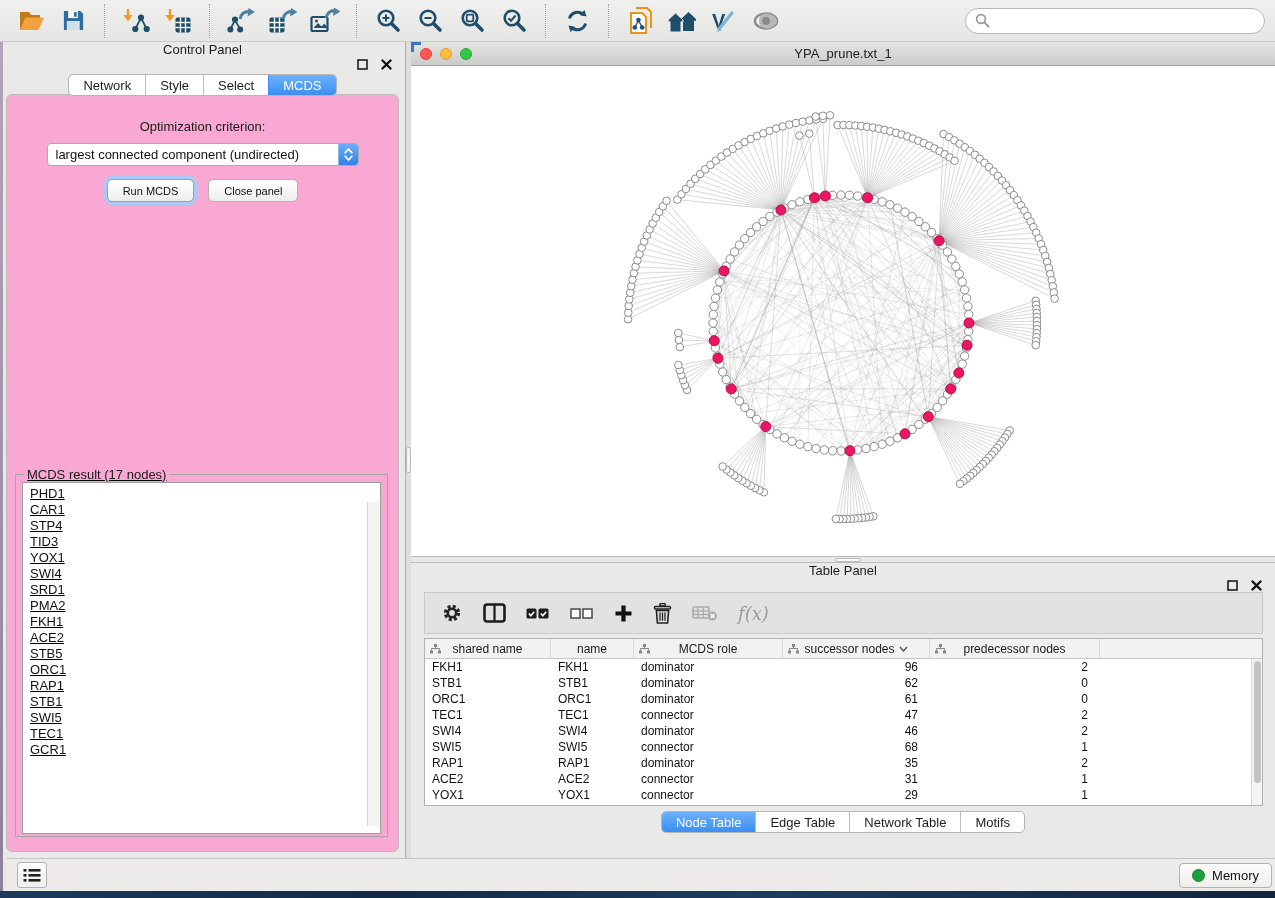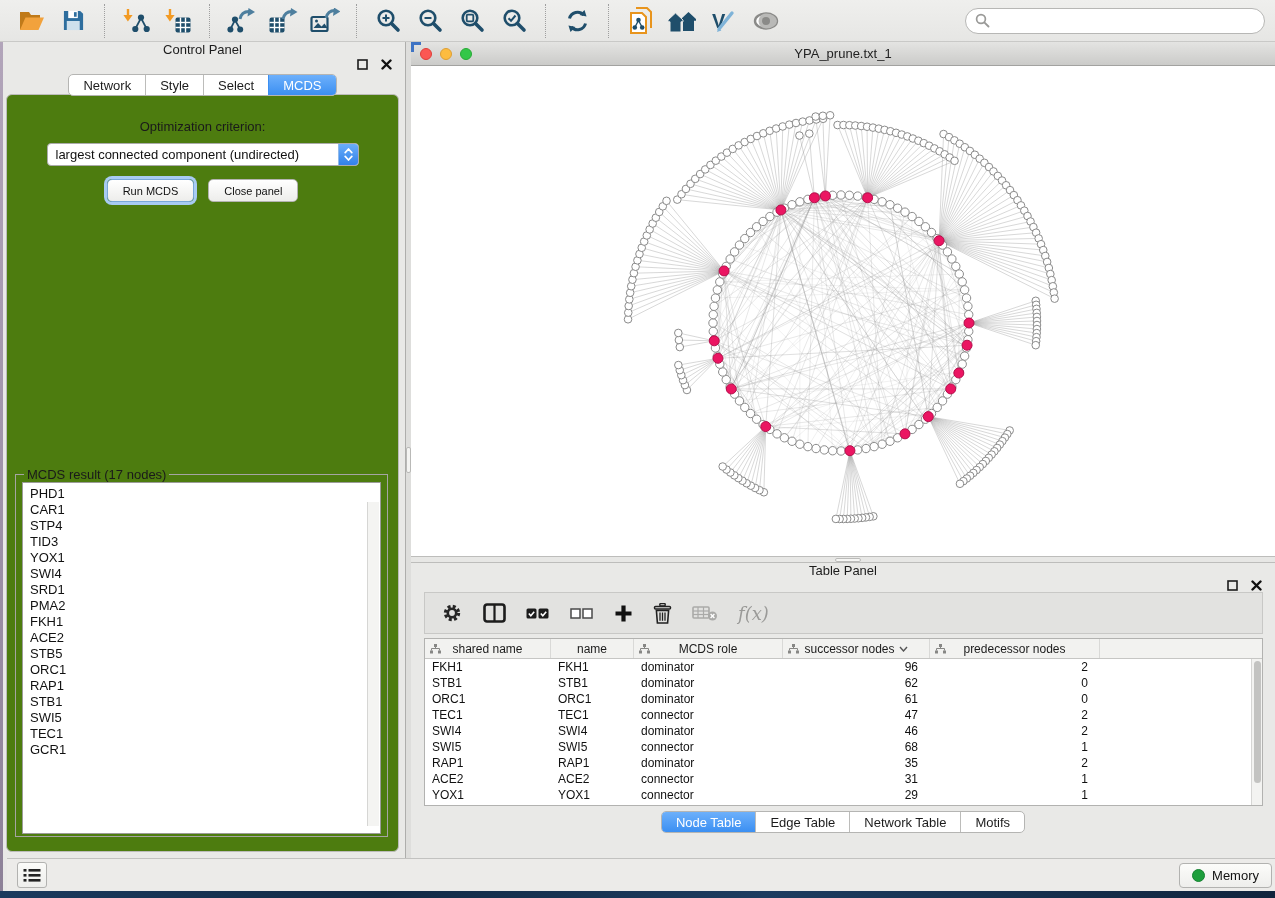--- a/index.html
+++ b/index.html
@@ -40,34 +40,34 @@
   .wbtn { width:14px; height:14px; display:flex; align-items:center; justify-content:center; }
 
   .cp-tabs { position:relative; z-index:3; display:flex; justify-content:center; margin-top:5px; }
   .seg-ctl { display:flex; background:#fff; border:1px solid #b5b5b3; border-radius:5px;
     overflow:hidden; height:22px; font-size:13px; }
   .seg { padding:0 14px; display:flex; align-items:center; color:#1c1c1c; cursor:default; }
   .seg + .seg { border-left:1px solid #bcbcba; }
   .seg.active { background:linear-gradient(#6db0fb,#3b8ff2); color:#fff; border-left-color:#3b8ff2; }
 
   .cp-content { position:absolute; left:6px; top:53px; width:393px; height:758px;
-    background:#4d7c0f; border:1px solid #bcbcba; border-radius:6px; margin-top:-1px; }
+    background:#f9a8d4; border:1px solid #bcbcba; border-radius:6px; margin-top:-1px; }
   .opt-label { text-align:center; margin-top:24px; font-size:13px; color:#1a1a1a; }
   .select { width:312px; height:23px; margin:9px auto 0; background:#fff;
     border:1px solid #ababab; border-radius:4px; display:flex; align-items:center; overflow:hidden; }
   .select-value { flex:1; font-size:13px; padding-left:8px; color:#111; white-space:nowrap; }
   .select-stepper { width:20px; height:23px; background:linear-gradient(#6db0fb,#2f7fe8);
     border-left:1px solid #8fb9ea; display:flex; align-items:center; justify-content:center; }
   .btn-row { display:flex; justify-content:center; gap:14px; margin-top:13px; }
   .btn { height:23px; padding:0 15px; font-size:11px; color:#111;
     background:linear-gradient(#ffffff,#ededeb); border:1px solid #b3b3b1; border-radius:5px; }
   .btn.focused { border-color:#7aa8d8; box-shadow:0 0 0 3px #a8cbf3; }
 
   fieldset.mcds-group { position:absolute; left:8px; right:10px; top:372px; height:370px;
-    border:1px solid #a5a5a3; padding:0 6px 8px 6px; }
+    border:1px solid #a5a5a3; padding:0 6px 8px 6px;text-decoration:underline; }
   fieldset.mcds-group legend { font-size:13px; color:#1a1a1a; padding:0 3px; margin-left:2px; }
   .mcds-list { position:relative; height:352px; background:#fff; border:1px solid #9c9c9a;
     padding:3px 0 0 7px; font-size:13px; line-height:16px; color:#111; overflow:hidden; }
   .mcds-item { height:16px; }
   .list-scroll { position:absolute; right:1px; top:1px; bottom:1px; width:12px;
     background:#f4f4f2; border-left:1px solid #d6d6d4; }
 
   
   .v-splitter { position:absolute; left:406px; top:0; width:5px; height:816px; background:#dededc; }
   .v-handle { position:absolute; left:0; top:405px; width:5px; height:26px; background:#f4f4f2;

